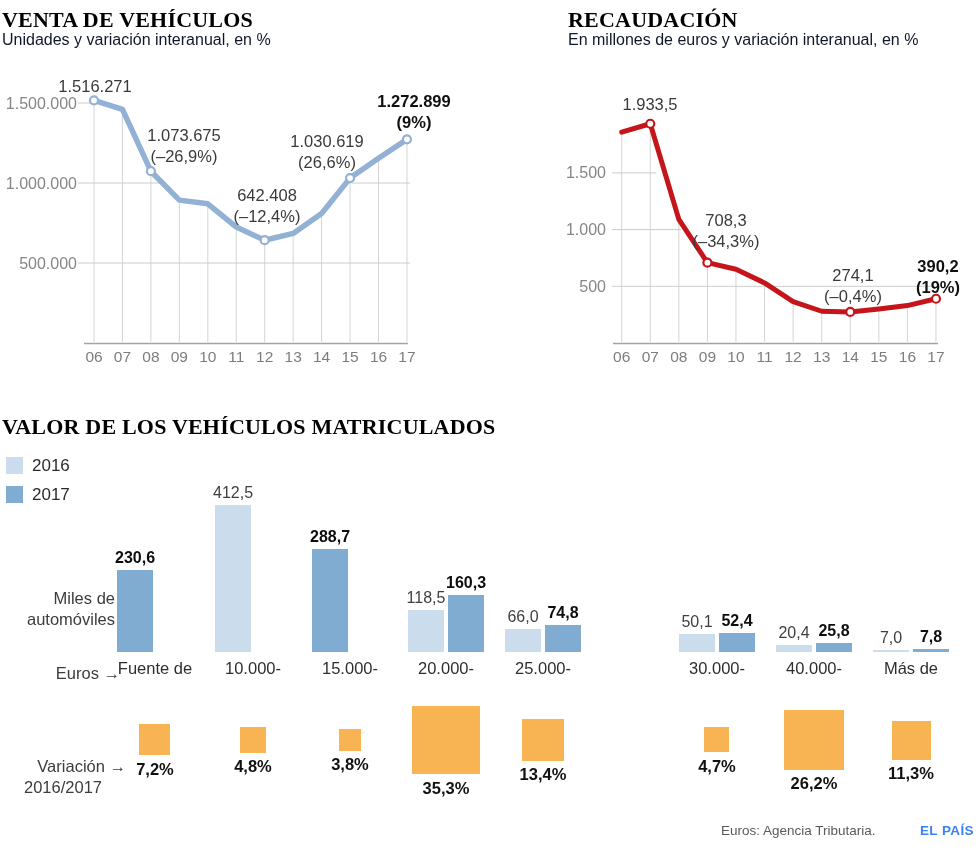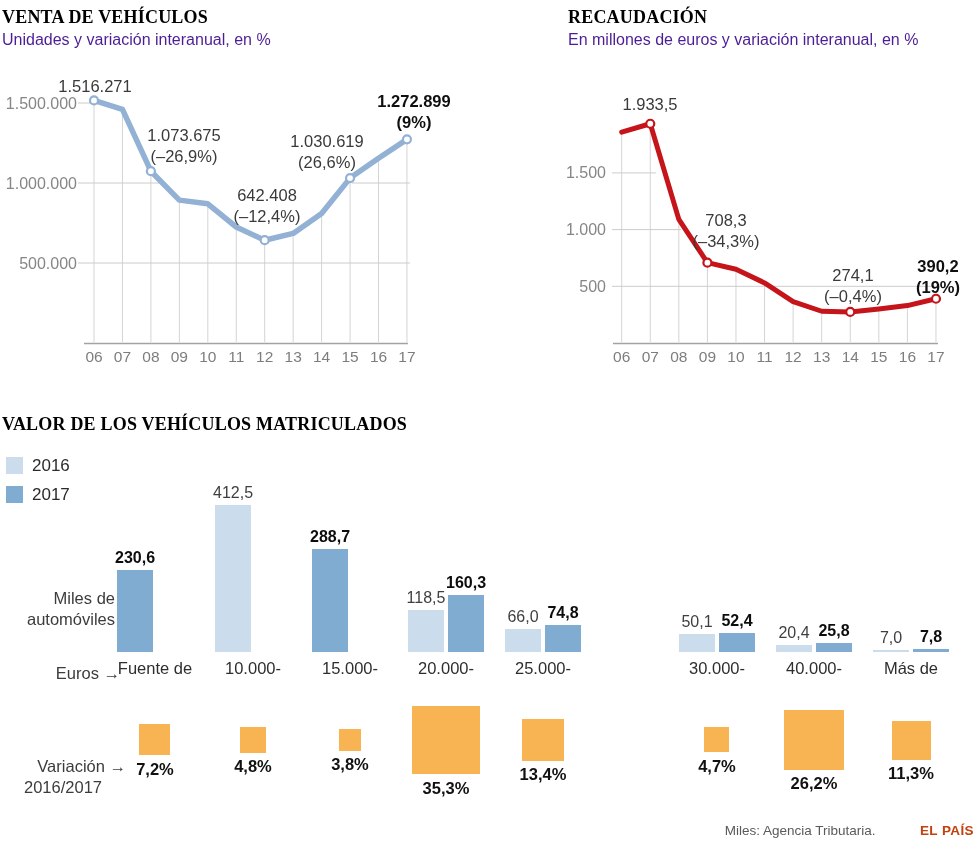--- a/index.html
+++ b/index.html
@@ -2,24 +2,24 @@
 <html><head>
 <meta charset="utf-8">
 <style>
   html,body{margin:0;padding:0;}
   body{
     width:980px;height:859px;position:relative;background:#fff;
     font-family:"Liberation Sans", sans-serif;color:#3a3a3a;overflow:hidden;
   }
   .chart-title{
     position:absolute;margin:0;font-family:"Liberation Serif", serif;
-    font-weight:700;font-size:18px;color:#000;letter-spacing:0.2px;white-space:nowrap;
+    font-weight:700;font-size:22px;color:#000;letter-spacing:0.2px;white-space:nowrap;
   }
   .chart-subtitle{
-    position:absolute;margin:0;font-size:16px;color:#4c1d95;white-space:nowrap;
+    position:absolute;margin:0;font-size:16px;color:#0f172a;white-space:nowrap;
   }
   svg text{font-family:"Liberation Sans", sans-serif;}
   .tick-label{fill:#868686;font-size:16px;}
   .year-label{fill:#7d7d7d;font-size:15.5px;}
   .ann{fill:#3a3a3a;font-size:16.5px;}
   .ann.bold{fill:#0f0f0f;font-weight:700;}
   .grid{stroke:#cccccc;stroke-width:1;}
   .drop{stroke:#d4d4d4;stroke-width:1;}
   .baseline{stroke:#a3a3a3;stroke-width:1.5;}
   .legend{position:absolute;left:6px;top:451px;}
@@ -39,21 +39,21 @@
     position:absolute;top:658px;width:104px;text-align:center;
     font-size:16.5px;color:#2e2e2e;line-height:21px;
   }
   .var-square{position:absolute;}
   .var-label{
     position:absolute;width:104px;text-align:center;font-weight:700;
     font-size:16.5px;color:#111;
   }
   .footer{position:absolute;top:821px;left:0;width:974px;text-align:right;}
   .footer .source{font-size:13.5px;color:#5a5a5a;}
-  .footer .brand{font-size:13.5px;font-weight:700;color:#c2410c;margin-left:40px;letter-spacing:0.4px;}
+  .footer .brand{font-size:13.5px;font-weight:700;color:#3b82f6;margin-left:40px;letter-spacing:0.4px;}
 </style>
 </head>
 <body>
 
 <svg id="line-charts" width="980" height="385" viewBox="0 0 980 385" style="position:absolute;left:0;top:0;">
     <line x1="94" y1="342" x2="94" y2="102.39663999999999" class="drop"></line>
     <line x1="122.45" y1="342" x2="122.45" y2="111.39999999999998" class="drop"></line>
     <line x1="150.9" y1="342" x2="150.9" y2="173.212" class="drop"></line>
     <line x1="179.35" y1="342" x2="179.35" y2="202.11999999999998" class="drop"></line>
     <line x1="207.8" y1="342" x2="207.8" y2="205.79999999999998" class="drop"></line>
@@ -266,15 +266,15 @@
         <span class="bar-value bold">7,8</span>
         <div class="bar-rect" style="height: 2.8px; background: rgb(128, 172, 209);"></div>
       </div>
     </div>
     <div class="cat-label" style="left: 859px;"><span>Más de</span><br><span></span></div>
     <div class="var-square" style="left: 891.5px; top: 720.5px; width: 39px; height: 39px; background: rgb(248, 179, 83);"></div>
     <div class="var-label" style="left: 859px; top: 763.5px;">11,3%</div>
   </div>
 
 <div class="footer">
-  <span class="source">Miles: Agencia Tributaria.</span>
+  <span class="source">Euros: Agencia Tributaria.</span>
   <span class="brand">EL PAÍS</span>
 </div>
 
 </body></html>

